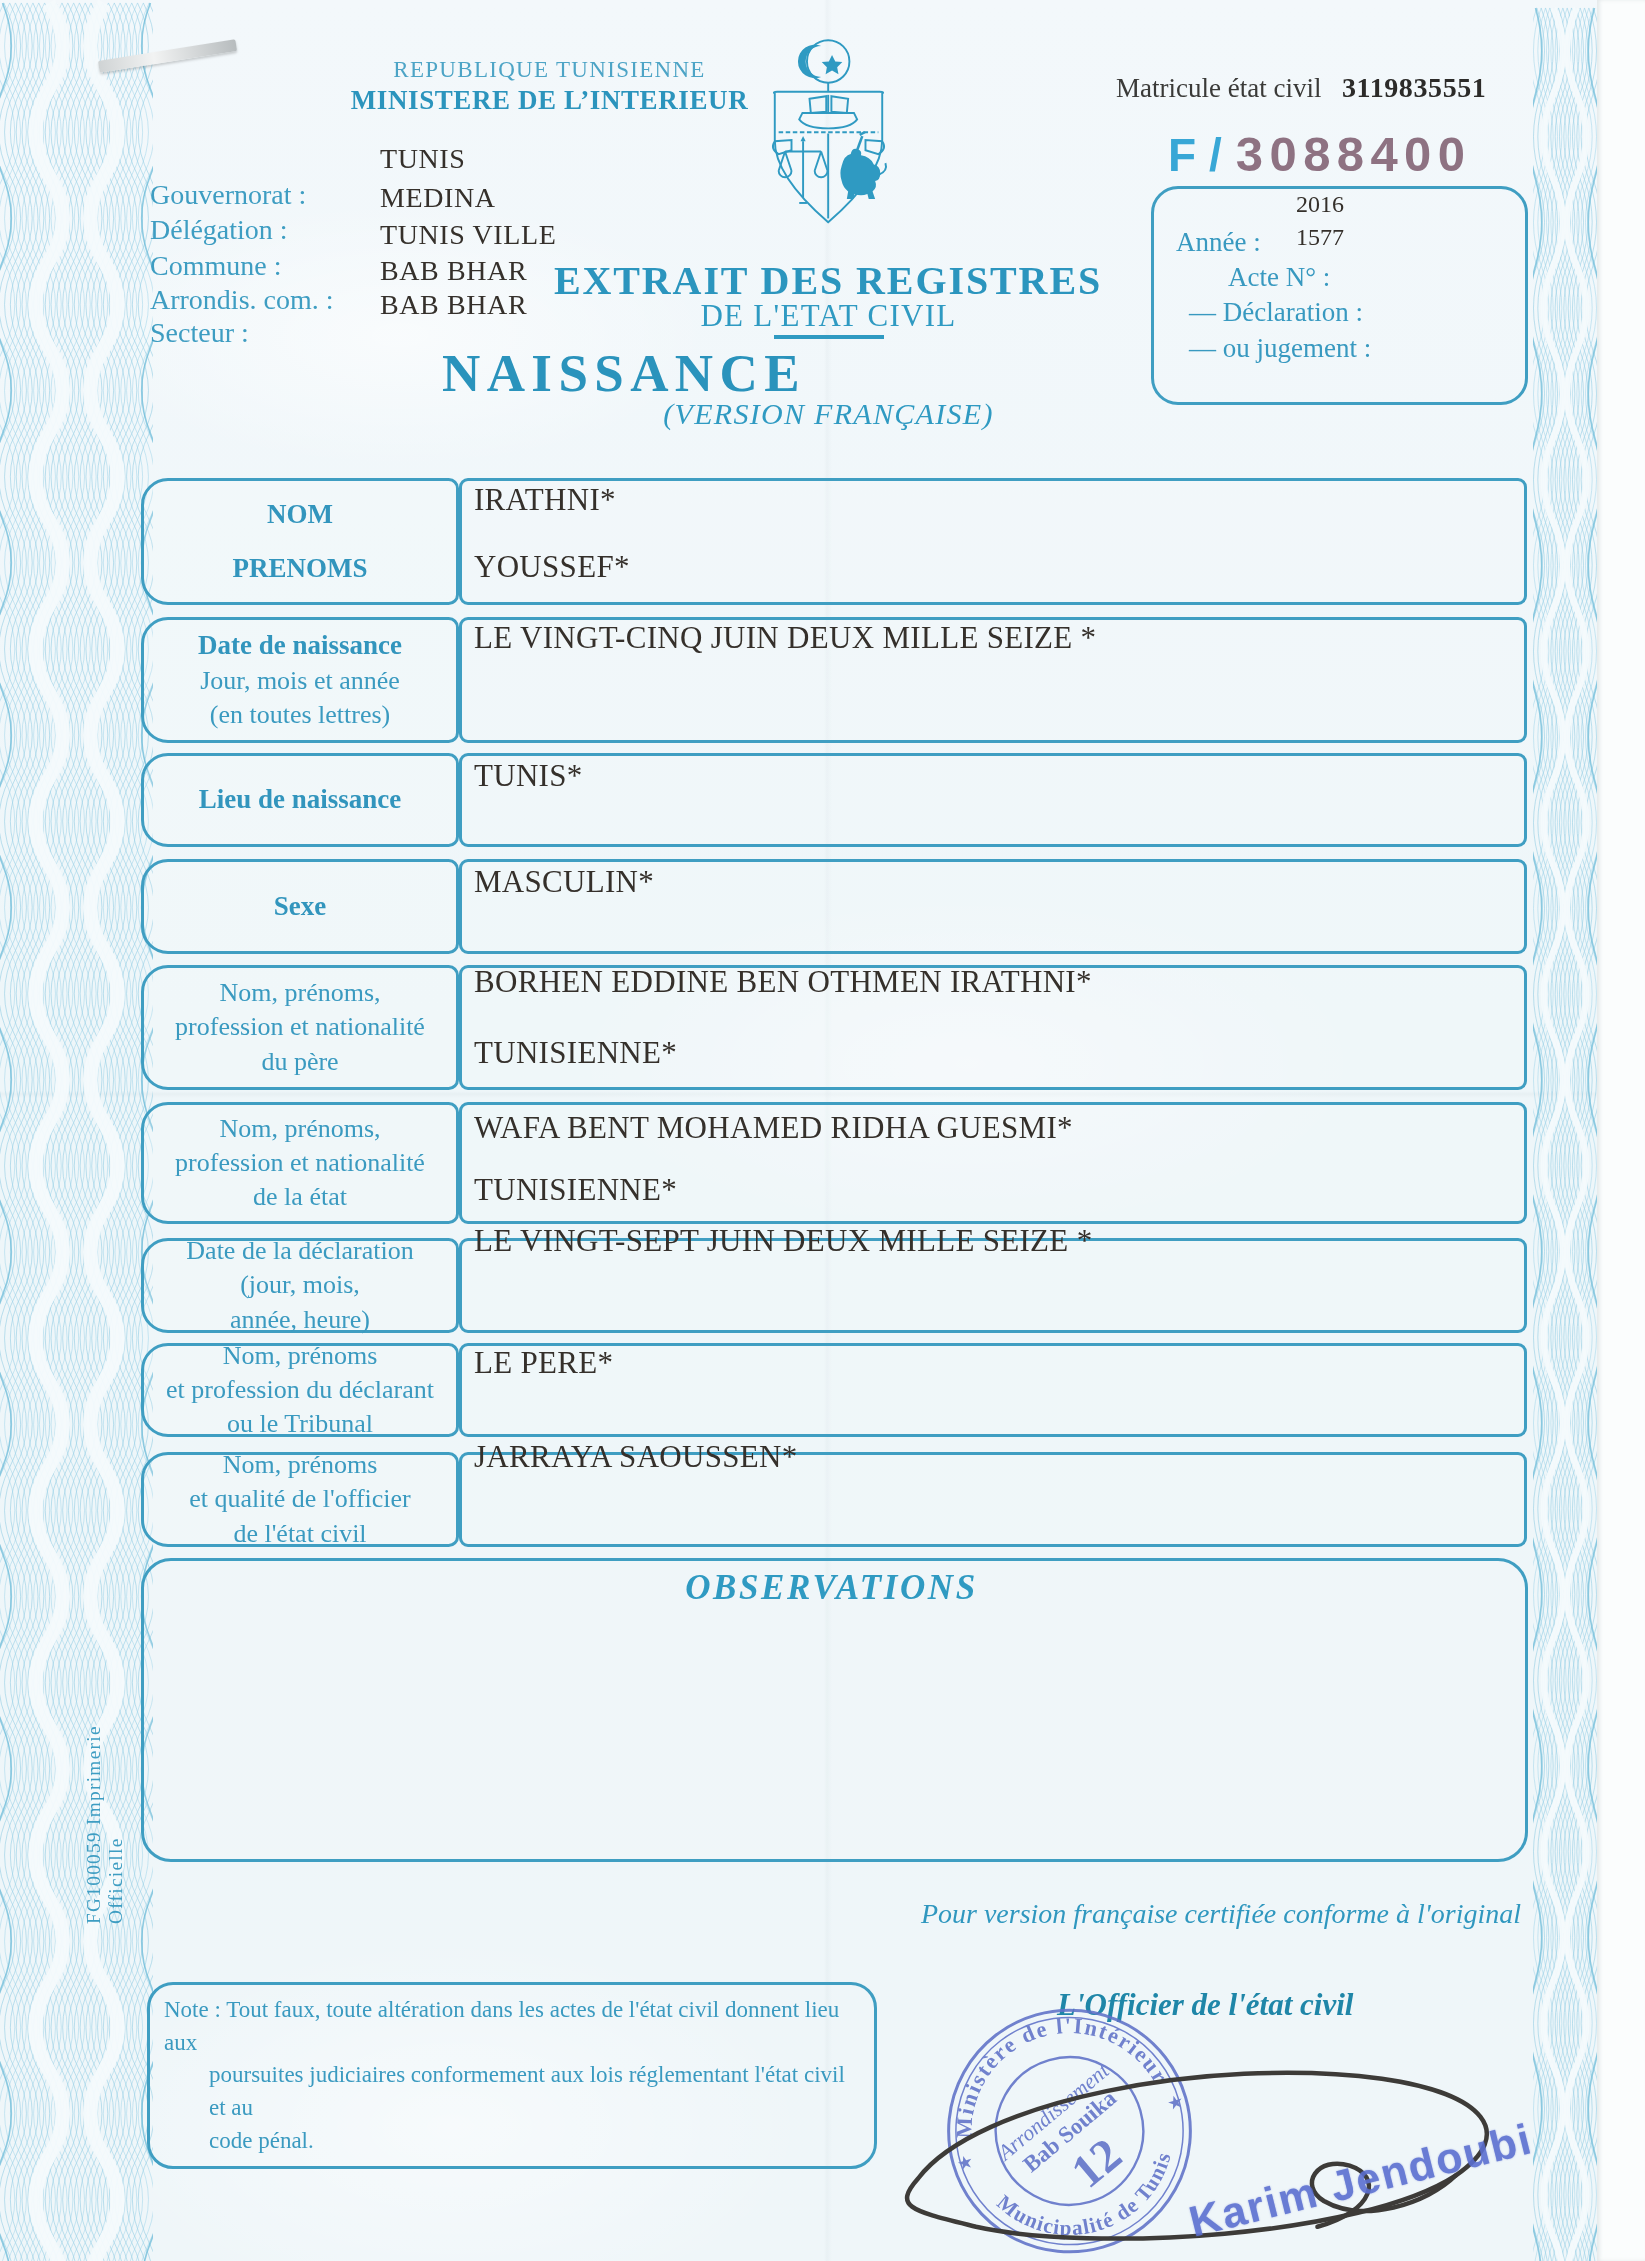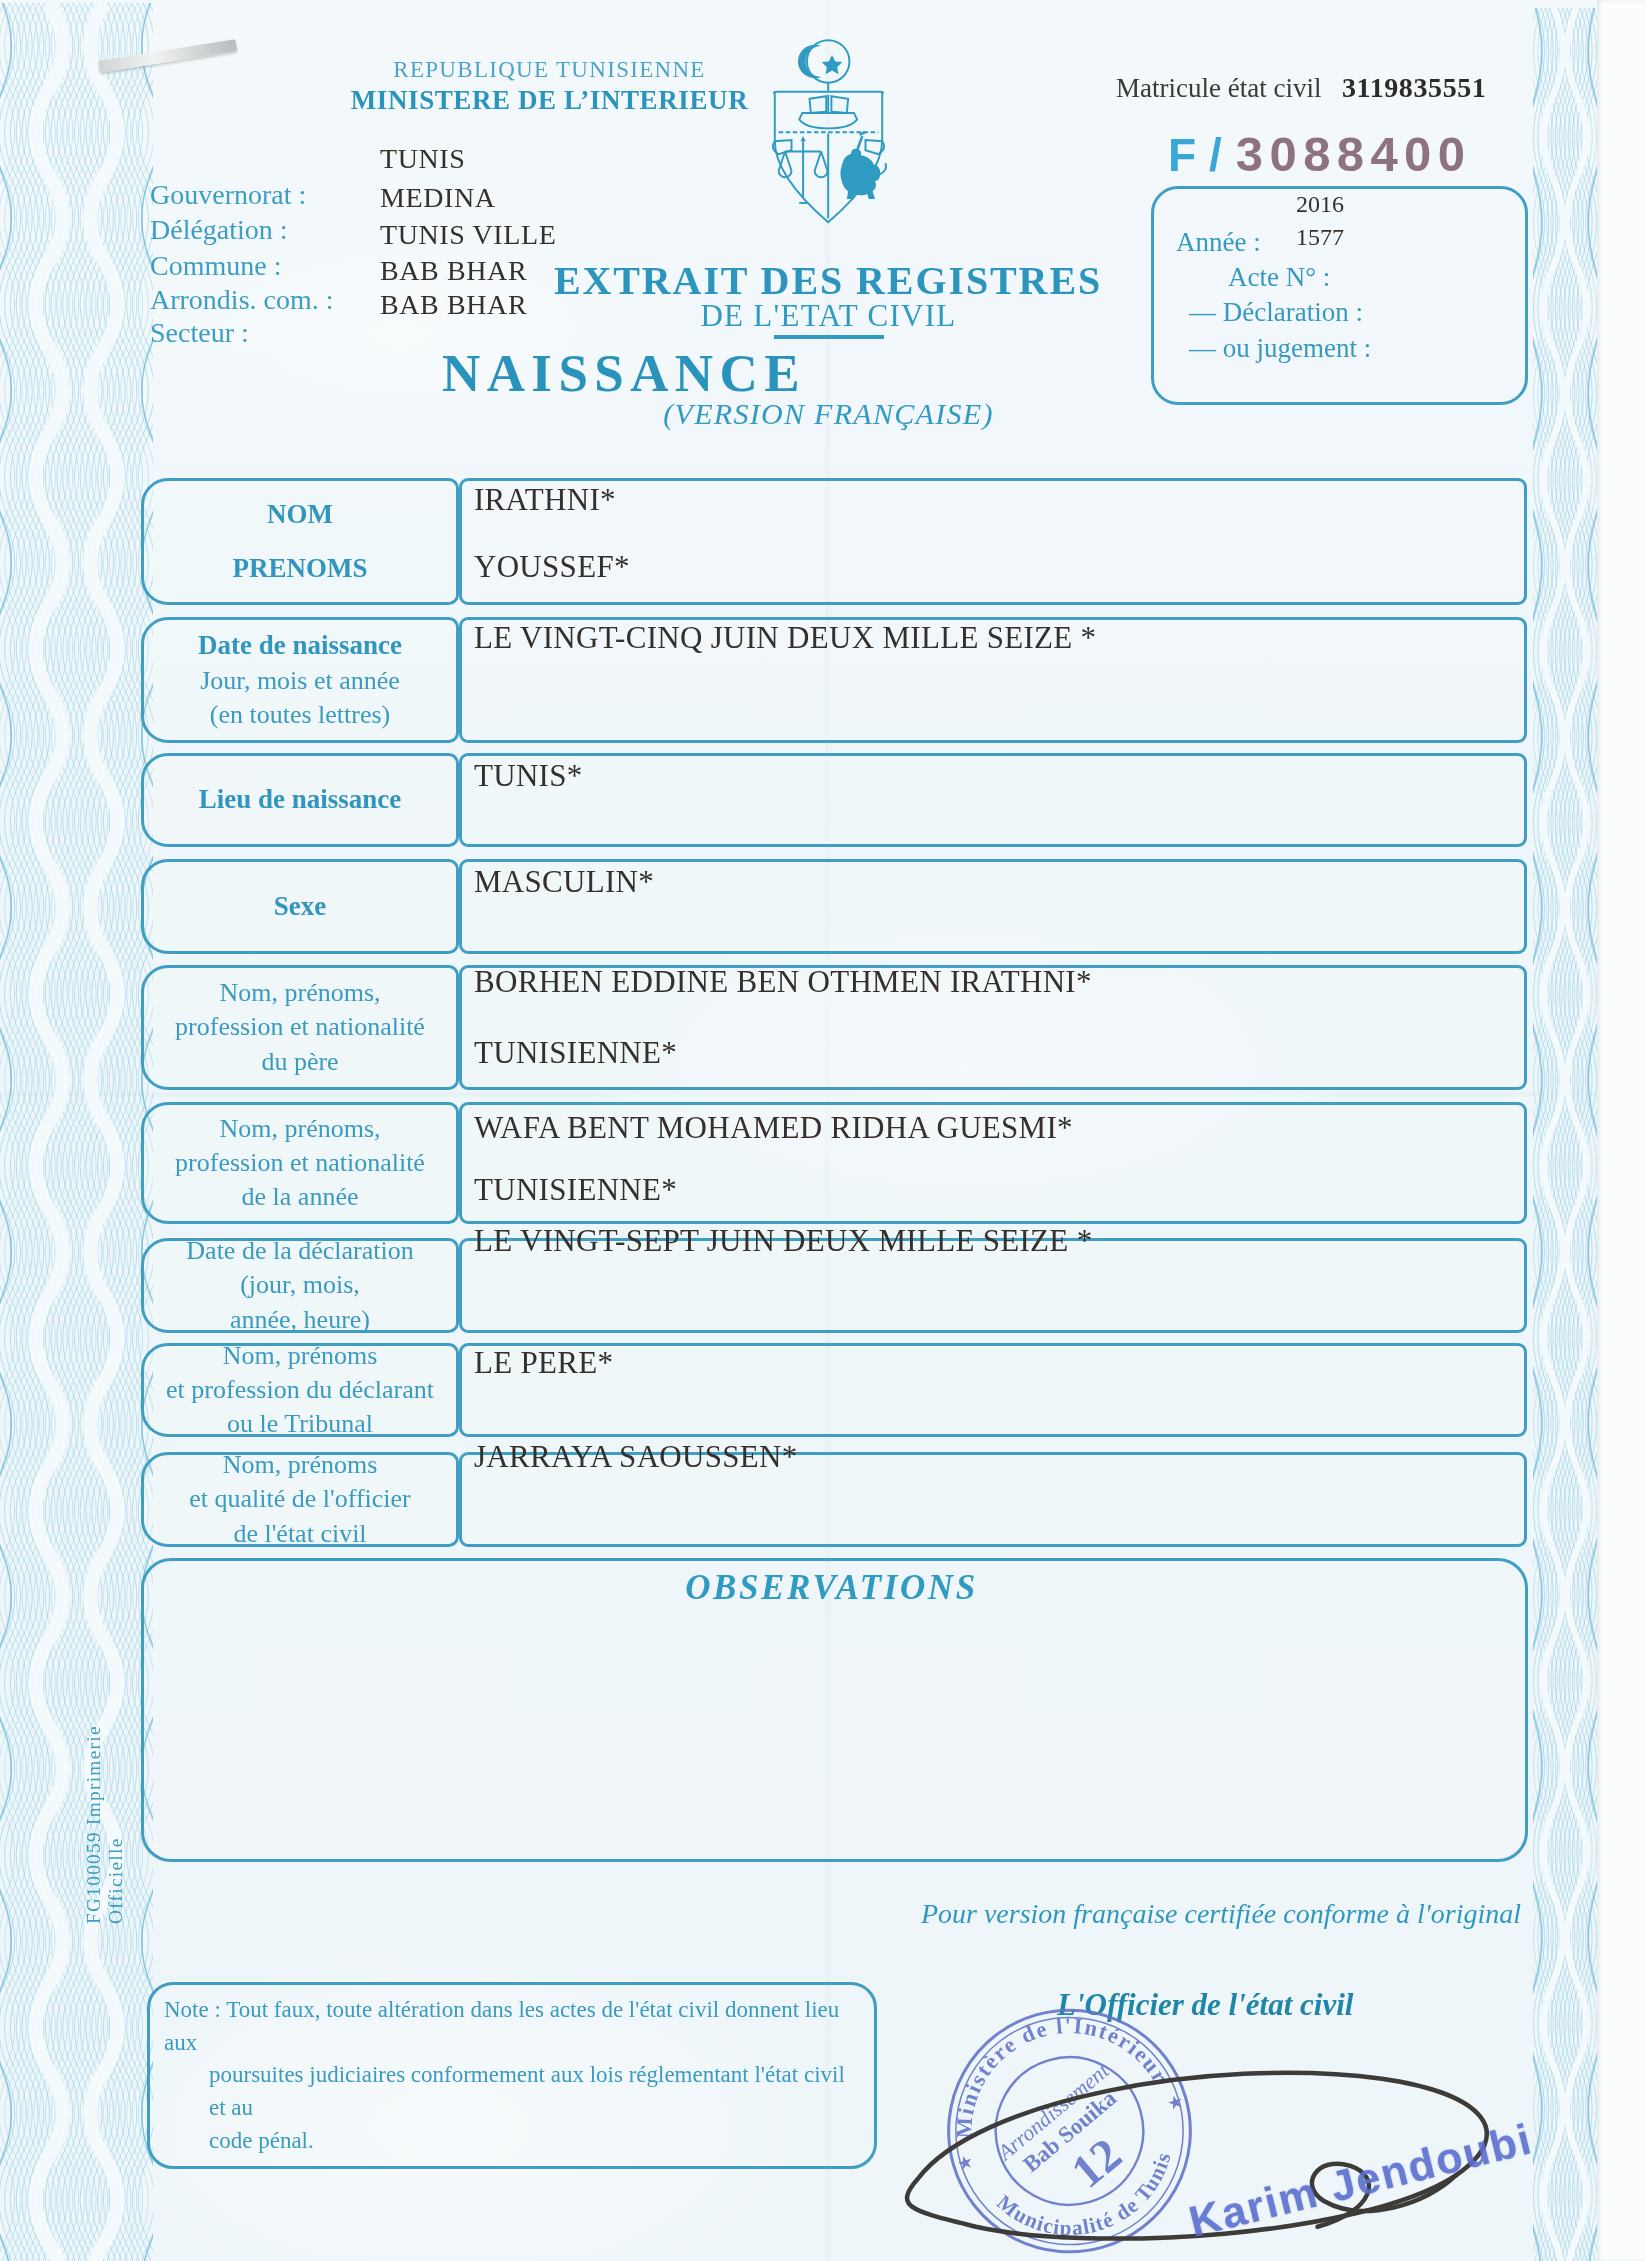--- a/index.html
+++ b/index.html
@@ -304,21 +304,21 @@
     <div class="lbl">profession et nationalité</div>
     <div class="lbl">du père</div>
   </div>
   <div class="valbox" style="top:965px;height:119px;"></div>
   <div class="val" style="left:474px;top:964px;">BORHEN EDDINE BEN OTHMEN IRATHNI*</div>
   <div class="val" style="left:474px;top:1035px;">TUNISIENNE*</div>
 
   <div class="lblbox" style="top:1102px;height:116px;">
     <div class="lbl">Nom, prénoms,</div>
     <div class="lbl">profession et nationalité</div>
-    <div class="lbl">de la année</div>
+    <div class="lbl">de la état</div>
   </div>
   <div class="valbox" style="top:1102px;height:116px;"></div>
   <div class="val" style="left:474px;top:1110px;">WAFA BENT MOHAMED RIDHA GUESMI*</div>
   <div class="val" style="left:474px;top:1172px;">TUNISIENNE*</div>
 
   <div class="lblbox" style="top:1238px;height:89px;">
     <div class="lbl">Date de la déclaration</div>
     <div class="lbl">(jour, mois,</div>
     <div class="lbl">année, heure)</div>
   </div>

